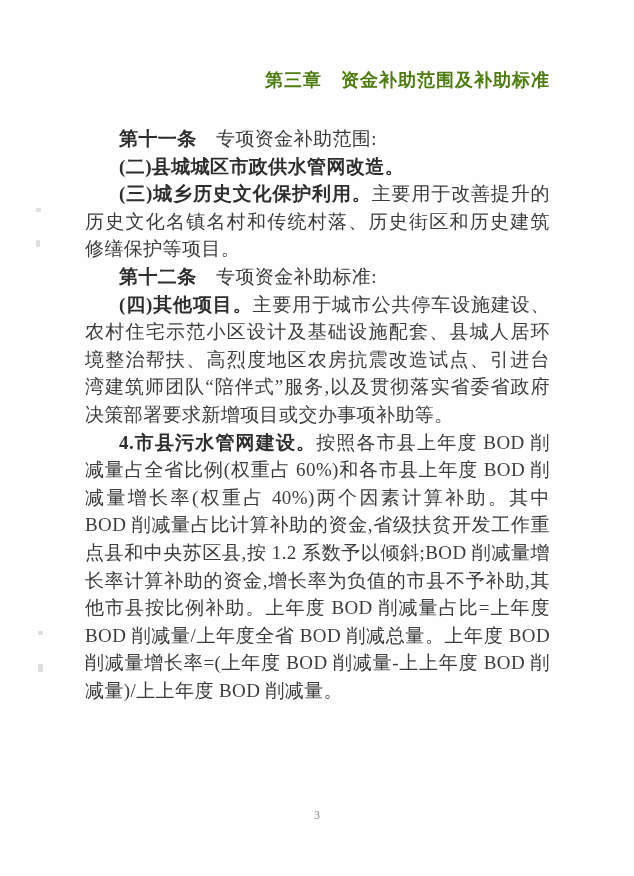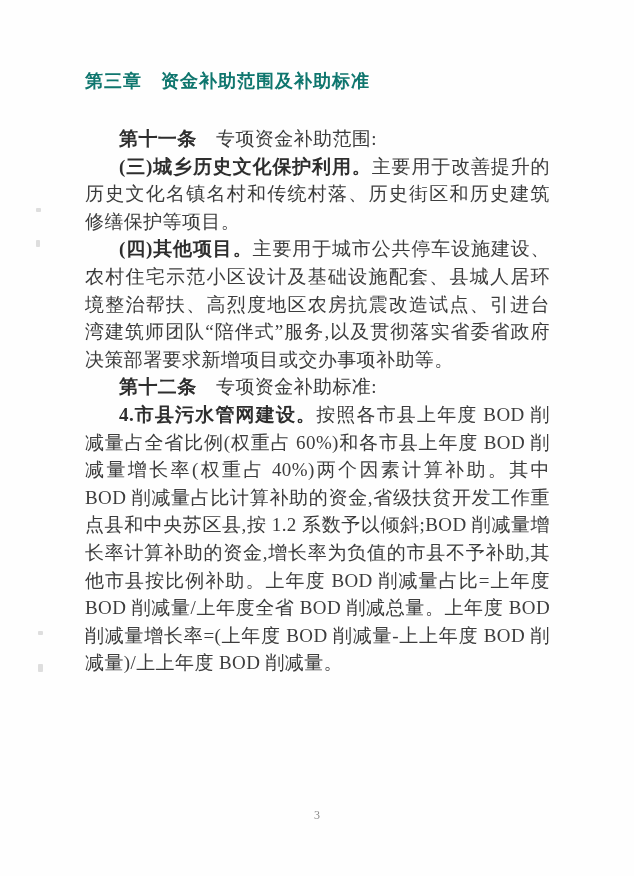--- a/index.html
+++ b/index.html
@@ -20,27 +20,27 @@
     background: #fefefe;
   }
   .doc {
     position: absolute;
     left: 85px;
     top: 68px;
     width: 465px;
   }
   .chapter-title {
     margin: 0 0 31px 0;
-    text-align: left;
-    font-family: Liberation Sans, sans-serif;
+    text-align: right;
+    font-family: Liberation Mono, monospace;
     font-weight: bold;
     font-size: 18px;
     line-height: 26px;
     letter-spacing: 1px;
-    color: #0f766e;
+    color: #4d7c0f;
     white-space: pre;
   }
   .para-list {
     width: 465px;
   }
   p.body-para {
     margin: 0;
     font-size: 19px;
     line-height: 27.6px;
     letter-spacing: 0.4px;
@@ -86,22 +86,23 @@
   <span class="artifact artifact-1"></span>
   <span class="artifact artifact-2"></span>
   <span class="artifact artifact-3"></span>
   <span class="artifact artifact-4"></span>
 
   <div class="doc">
     <h1 class="chapter-title">第三章　资金补助范围及补助标准</h1>
 
     <div class="para-list">
         <p class="body-para"><span class="seg seg-bold">第十一条</span><span class="seg">　专项资金补助范围:</span></p>
+        <p class="body-para"><span class="seg seg-bold">(二)县城城区市政供水管网改造。</span></p>
         <p class="body-para"><span class="seg seg-bold">(三)城乡历史文化保护利用。</span><span class="seg">主要用于改善提升的历史文化名镇名村和传统村落、历史街区和历史建筑修缮保护等项目。</span></p>
+        <p class="body-para"><span class="seg seg-bold">第十二条</span><span class="seg">　专项资金补助标准:</span></p>
         <p class="body-para"><span class="seg seg-bold">(四)其他项目。</span><span class="seg">主要用于城市公共停车设施建设、农村住宅示范小区设计及基础设施配套、县城人居环境整治帮扶、高烈度地区农房抗震改造试点、引进台湾建筑师团队“陪伴式”服务,以及贯彻落实省委省政府决策部署要求新增项目或交办事项补助等。</span></p>
-        <p class="body-para"><span class="seg seg-bold">第十二条</span><span class="seg">　专项资金补助标准:</span></p>
         <p class="body-para"><span class="seg seg-bold">4.市县污水管网建设。</span><span class="seg">按照各市县上年度 BOD 削减量占全省比例(权重占 60%)和各市县上年度 BOD 削减量增长率(权重占 40%)两个因素计算补助。其中 BOD 削减量占比计算补助的资金,省级扶贫开发工作重点县和中央苏区县,按 1.2 系数予以倾斜;BOD 削减量增长率计算补助的资金,增长率为负值的市县不予补助,其他市县按比例补助。上年度 BOD 削减量占比=上年度 BOD 削减量/上年度全省 BOD 削减总量。上年度 BOD 削减量增长率=(上年度 BOD 削减量-上上年度 BOD 削减量)/上上年度 BOD 削减量。</span></p>
       </div>
   </div>
 
   <div class="page-num">3</div>
 
 </div>
 
 </body></html>

